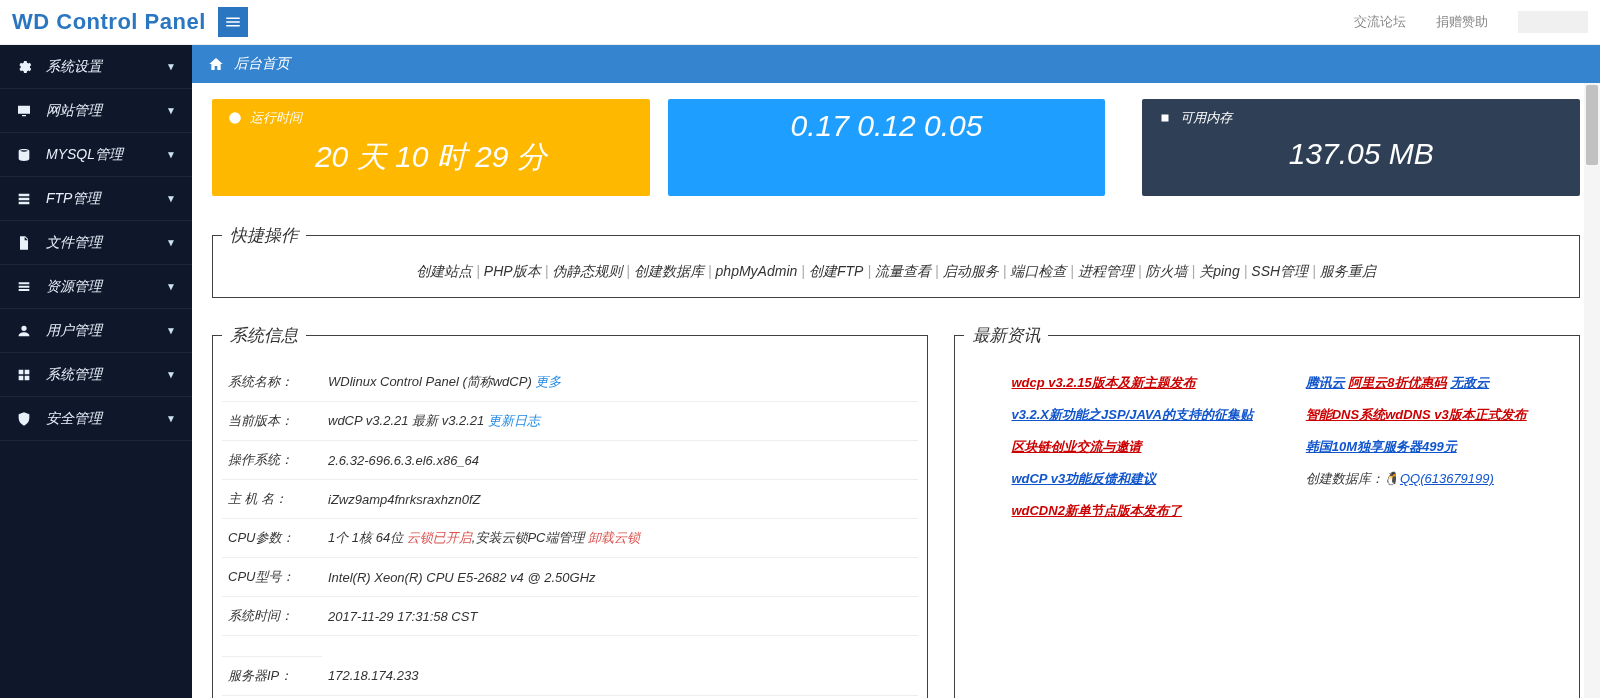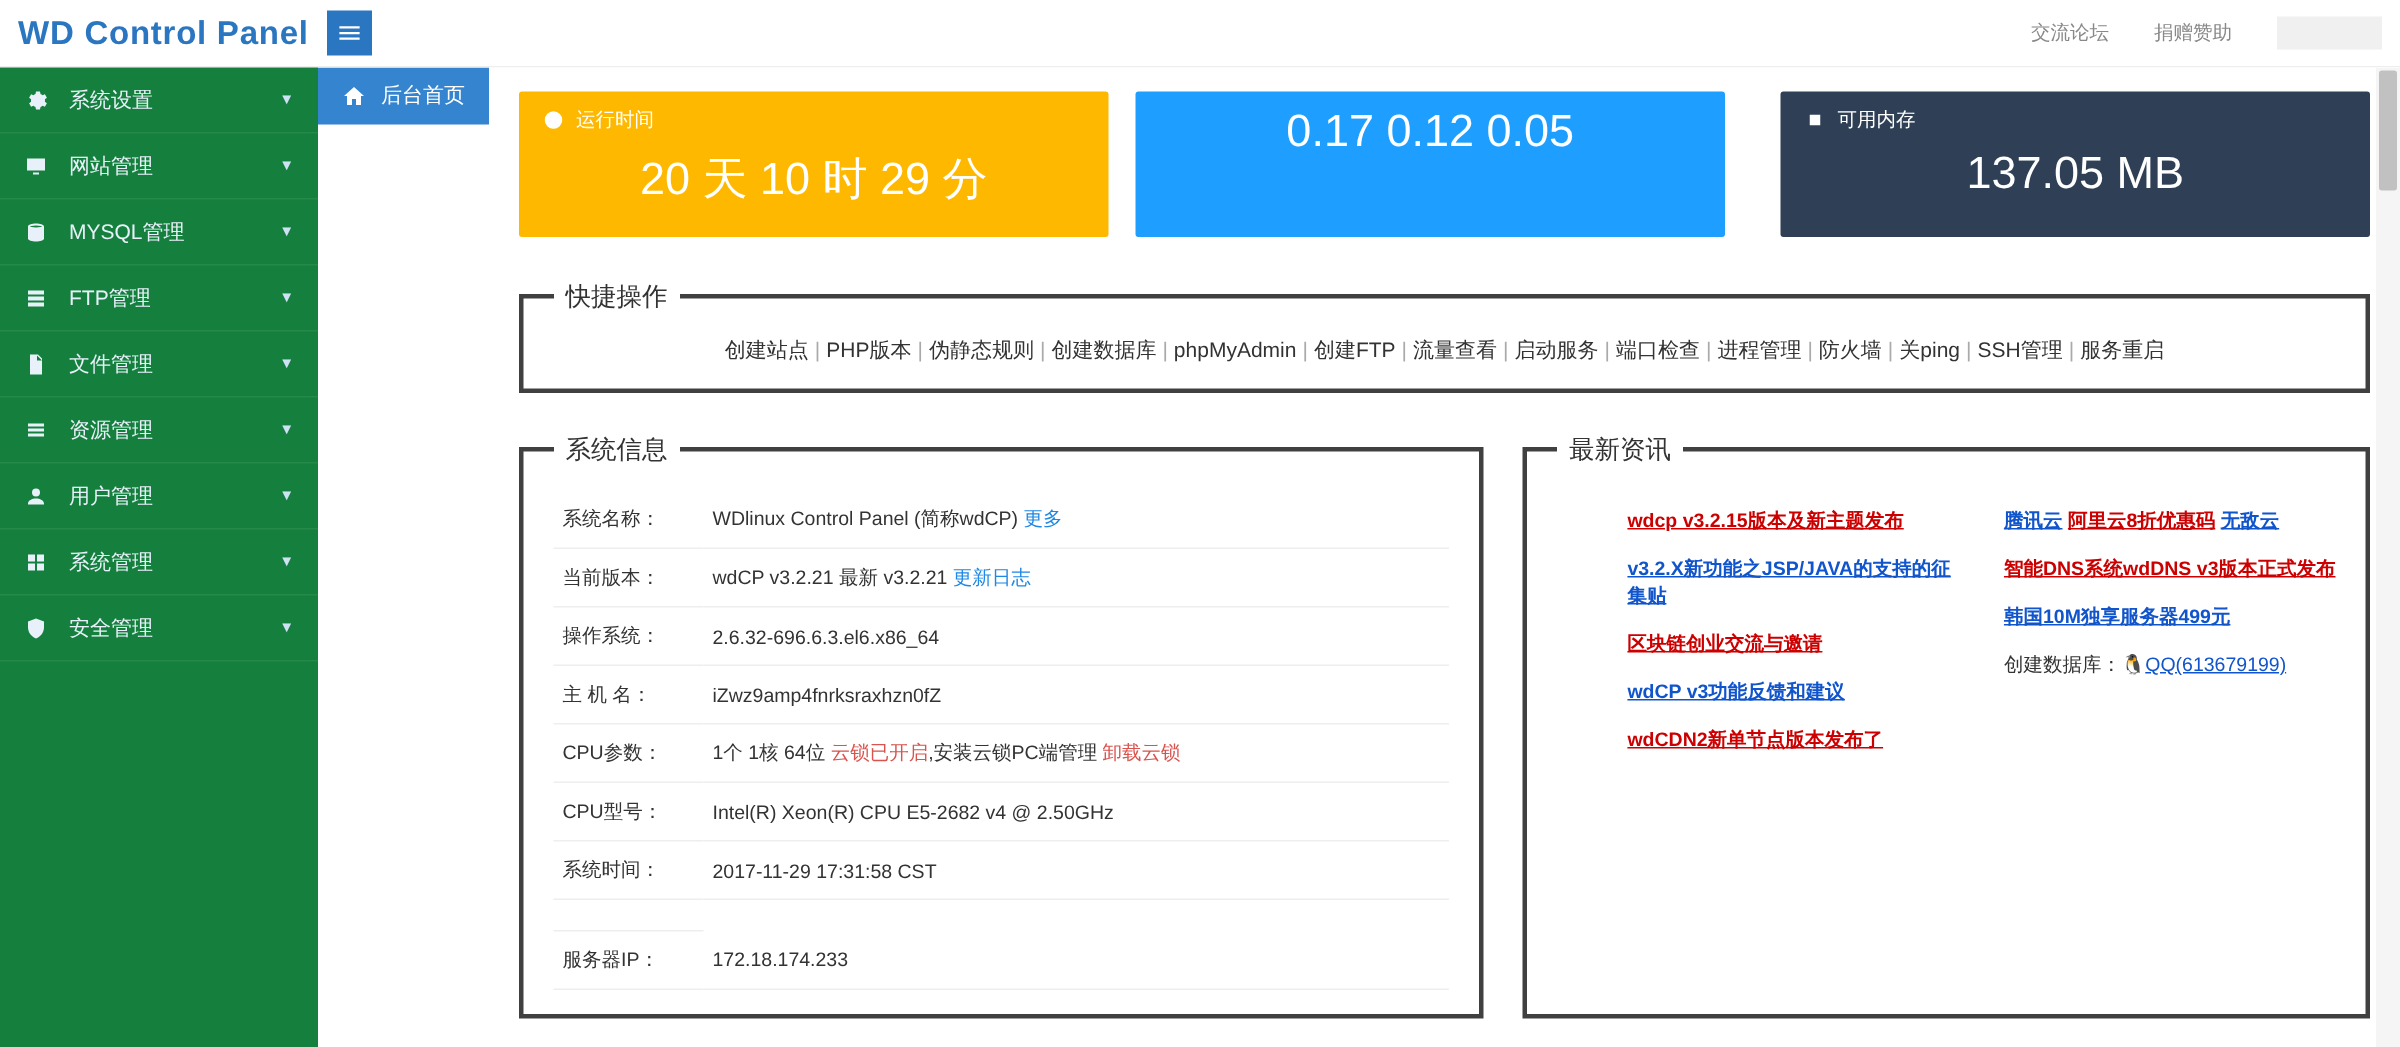--- a/index.html
+++ b/index.html
@@ -5,40 +5,40 @@
 * { margin: 0; padding: 0; box-sizing: border-box; }
 body { font-family: "Microsoft YaHei", Arial, sans-serif; font-size: 13px; color: #333; background: #fff; }
 .top-bar { height: 45px; display: flex; align-items: center; padding: 0 12px; border-bottom: 1px solid #eee; }
 .logo { font-family: Impact, "Arial Black", sans-serif; font-size: 22px; font-weight: bold; color: #2b76c1; letter-spacing: 0.5px; margin-right: 12px; }
 .menu-toggle { width: 30px; height: 30px; background: #2b76c1; display: flex; align-items: center; justify-content: center; cursor: pointer; }
 .menu-toggle svg { width: 18px; height: 18px; fill: #fff; }
 .top-right { margin-left: auto; display: flex; align-items: center; gap: 30px; color: #888; font-size: 13px; text-align: center; }
 .top-right a { color: #888; text-decoration: none; cursor: pointer; }
 .user-block { width: 70px; height: 22px; background: #f0f0f0; }
 .layout { display: flex; height: 653px; }
-.sidebar { width: 212px; background: #15803d; color: #e8f1fa; flex-shrink: 0; }
+.sidebar { width: 192px; background: #0f172a; color: #e8f1fa; flex-shrink: 0; font-style: italic; }
 .sidebar-item { height: 44px; display: flex; align-items: center; padding: 0 16px; cursor: pointer; border-bottom: 1px solid rgba(255,255,255,0.07); }
 .sidebar-item .s-icon { width: 16px; height: 16px; margin-right: 14px; display: inline-flex; align-items: center; justify-content: center; }
 .sidebar-item .s-icon svg { width: 16px; height: 16px; fill: #e8f1fa; }
 .sidebar-item .s-label { flex: 1; font-size: 14px; }
 .sidebar-item .chev { font-size: 10px; color: #cfe2f5; }
-.main { flex: 1; display: flex; flex-direction: row; background: #fff; overflow: hidden; }
+.main { flex: 1; display: flex; flex-direction: column; background: #fff; overflow: hidden; font-style: italic; }
 .breadcrumb-bar { height: 38px; background: #3584cf; display: flex; align-items: center; padding: 0 16px; color: #fff; font-size: 14px; gap: 10px; }
 .breadcrumb-bar svg { width: 16px; height: 16px; fill: #fff; }
 .content { flex: 1; padding: 16px 20px 0 20px; overflow-y: auto; position: relative; }
 .cards { display: flex; gap: 18px; margin-bottom: 28px; }
 .card { flex: 1; border-radius: 2px; color: #fff; padding: 10px 16px 18px 16px; }
 .card-title { display: flex; align-items: center; gap: 8px; font-size: 13px; margin-bottom: 10px; }
 .card-title svg { width: 14px; height: 14px; fill: #fff; }
 .card-value { font-size: 30px; text-align: center; font-weight: 400; }
 .card-blue { background: #1e9fff; }
 .card-orange { background: #ffb800; }
 .card-green { background: #1e9fff; }
 .card-cyan { background: #2f4056; margin-left: 19px; }
-fieldset { border: 3px solid #404040; padding: 16px 20px; margin-bottom: 26px; }
+fieldset { border: 1px solid #404040; padding: 16px 9px; margin-bottom: 26px; }
 fieldset legend { padding: 0 8px; font-size: 17px; color: #333; font-weight: 400; }
 .quick-links { text-align: center; color: #333; font-size: 14px; }
 .quick-links a { color: #333; text-decoration: none; cursor: pointer; }
 .sep { color: #aaa; margin: 0 4px; }
 .two-col { display: flex; gap: 26px; }
 .two-col fieldset { flex: 1; }
 .info-table { width: 100%; border-collapse: collapse; }
 .info-table td { padding: 10px 6px; border-bottom: 1px solid #eee; font-size: 13px; }
 .info-table td:first-child { width: 100px; color: #333; }
 .link-blue { color: #1e88e5; text-decoration: none; cursor: pointer; }

